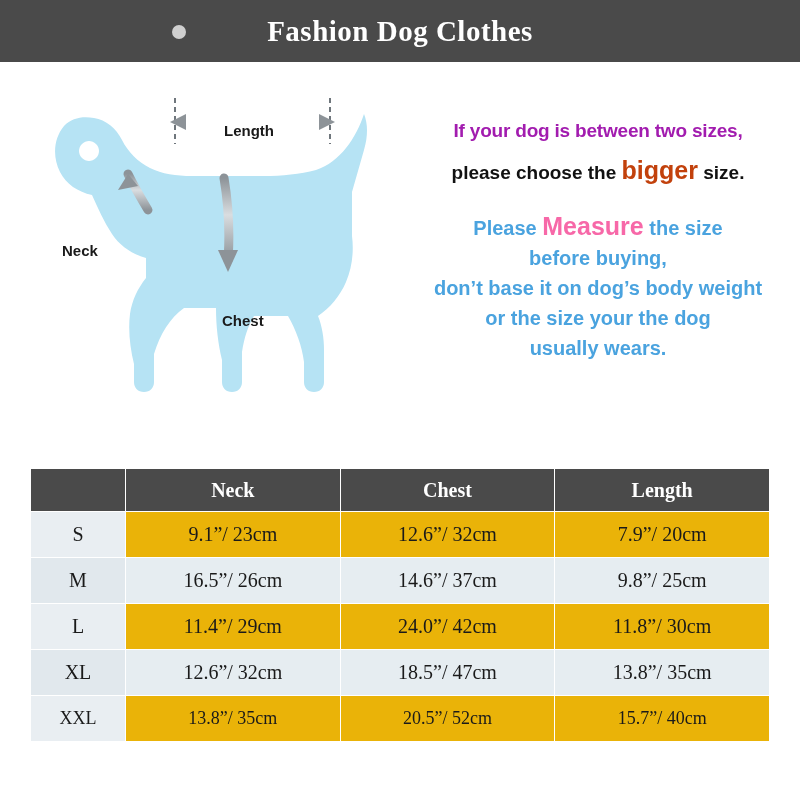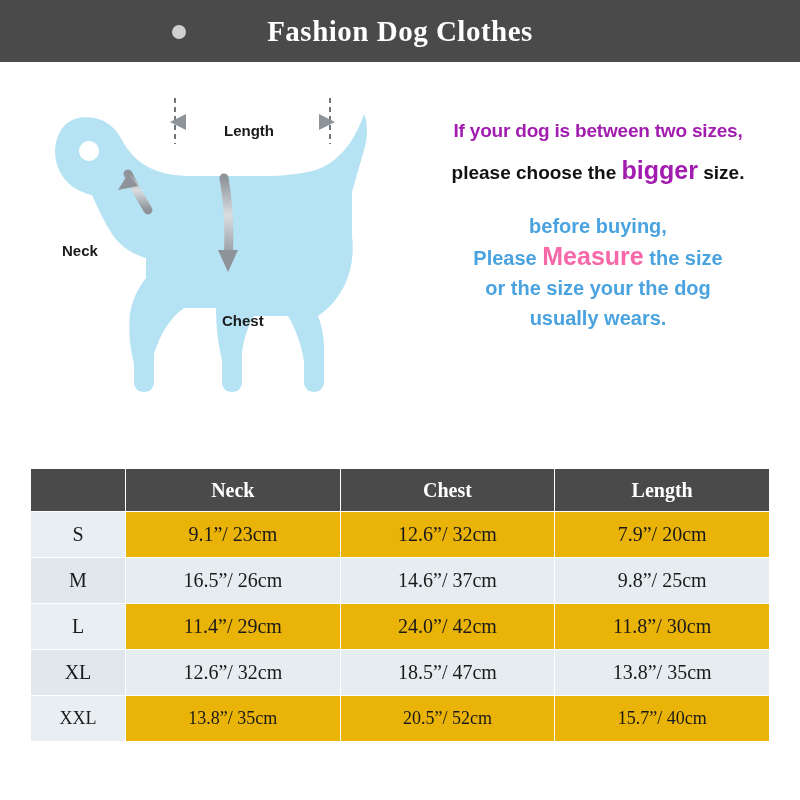--- a/index.html
+++ b/index.html
@@ -87,21 +87,21 @@
     font-weight: bold;
     letter-spacing: -0.2px;
   }
   .rline2 {
     margin-top: 14px;
     font-size: 19px;
     color: #111111;
     font-weight: bold;
   }
   .pink {
-    color: #a21caf;
+    color: #c2410c;
     font-size: 25px;
     font-weight: bold;
     margin-top: 36px;
   }
   .blueblock {
     margin-top: 26px;
     color: #4aa3df;
     font-size: 20px;
     font-weight: bold;
     line-height: 30px;
@@ -254,24 +254,25 @@
     <div class="lbl lbl-neck">Neck</div>
     <div class="lbl lbl-chest">Chest</div>
   </div>
 
   <div class="rtext">
     <div class="rline1">If your dog is between two sizes,</div>
     <div class="rline2">
       <span>please choose the </span><span class="pink">bigger</span><span> size.</span>
     </div>
     <div class="blueblock">
-      <div>before buying,</div>
       <div>
         <span>Please </span><span class="pink2">Measure</span><span> the size</span>
       </div>
+      <div>before buying,</div>
+      <div>don’t base it on dog’s body weight</div>
       <div>or the size your the dog</div>
       <div>usually wears.</div>
     </div>
   </div>
 
   <div class="table-wrap">
     <table class="size-table">
       <thead>
         <tr>
           <th class="corner"></th>

